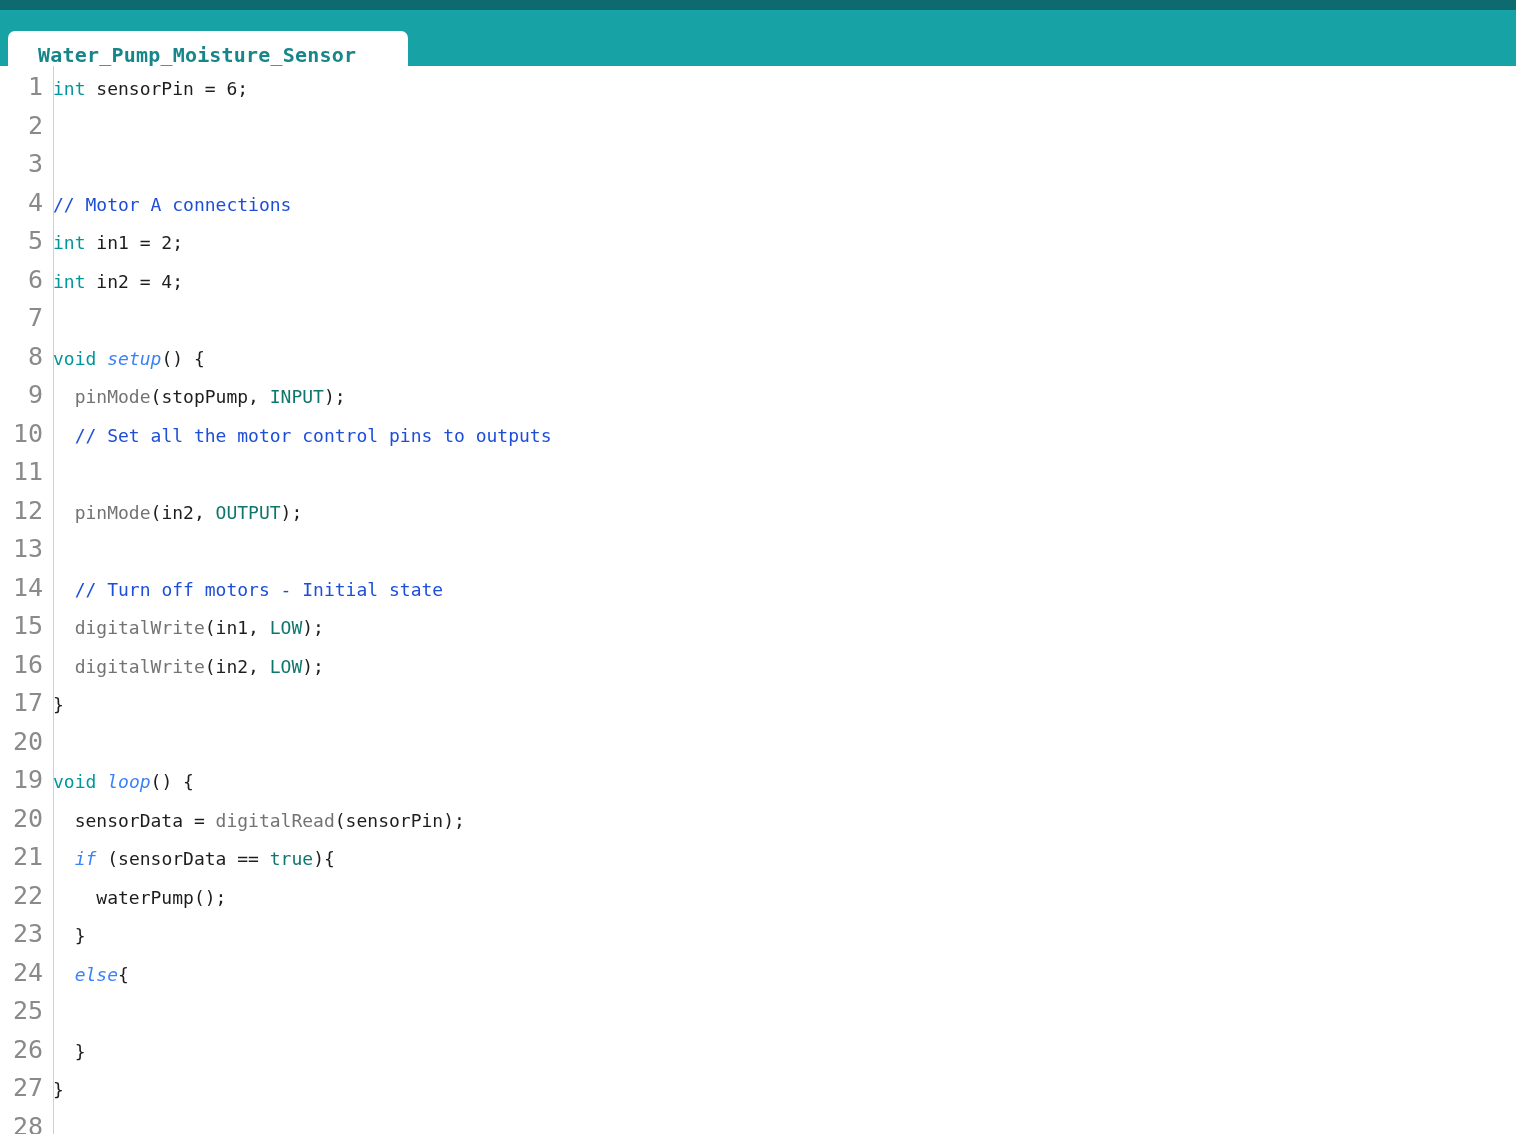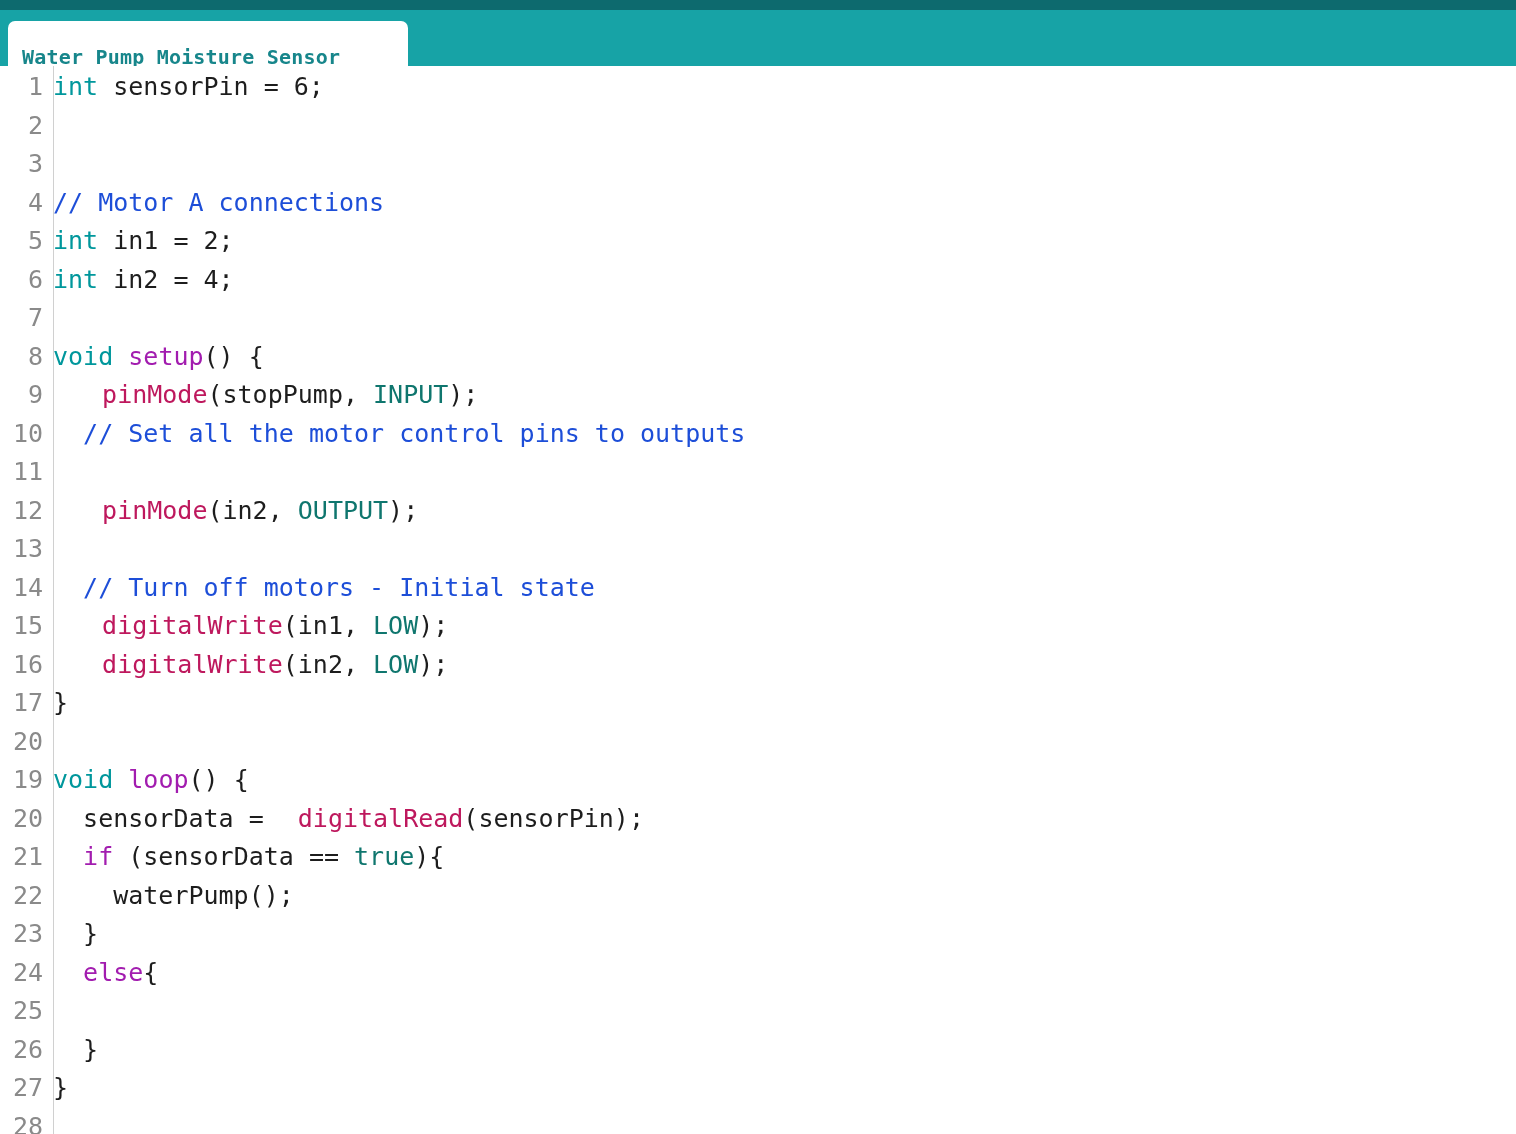--- a/index.html
+++ b/index.html
@@ -33,30 +33,30 @@
   .tabbar {
     position: absolute;
     top: 10px; left: 0;
     width: 1516px;
     height: 56px;
     background: #17a3a6;
   }
 
   .tab {
     position: absolute;
-    top: 21px;
+    top: 31px;
     left: 8px;
     width: 400px;
     height: 48px;
     background: #ffffff;
     border-radius: 7px 7px 0 0;
     box-sizing: border-box;
     display: flex;
-    align-items: flex-end;
-    padding-left: 14px;
+    align-items: center;
+    padding-left: 30px;
   }
   .tab-label {
     font-family: "DejaVu Sans Mono", monospace;
     font-size: 20px;
     font-weight: 700;
     color: #17868b;
     letter-spacing: 0.2px;
     white-space: nowrap;
   }
 
@@ -99,30 +99,30 @@
     box-sizing: border-box;
     color: #8a8a8a;
     font-family: "DejaVu Sans Mono", monospace;
     font-size: 25px;
     font-weight: 400;
     user-select: none;
   }
   .src {
     padding-left: 5px;
     font-family: "DejaVu Sans Mono", monospace;
-    font-size: 25px;
+    font-size: 18px;
     font-weight: 400;
     color: #1d1d1d;
     white-space: pre;
   }
 
   
   .t-kw      { color: #00979c; }           
-  .t-fnres   { color: #a21caf; }           
-  .t-fn      { color: #be185d; margin-left: 19px; }           
+  .t-fnres   { color: #3b82f6; font-style: italic; }           
+  .t-fn      { color: #737373; }           
   .t-const   { color: #0f766e; }           
   .t-comment { color: #1d4ed8; }           
   .t-plain   { color: #1d1d1d; }
 </style>
 </head>
 <body>
 
 <div id="app">
 
   <div class="topstrip"></div>

